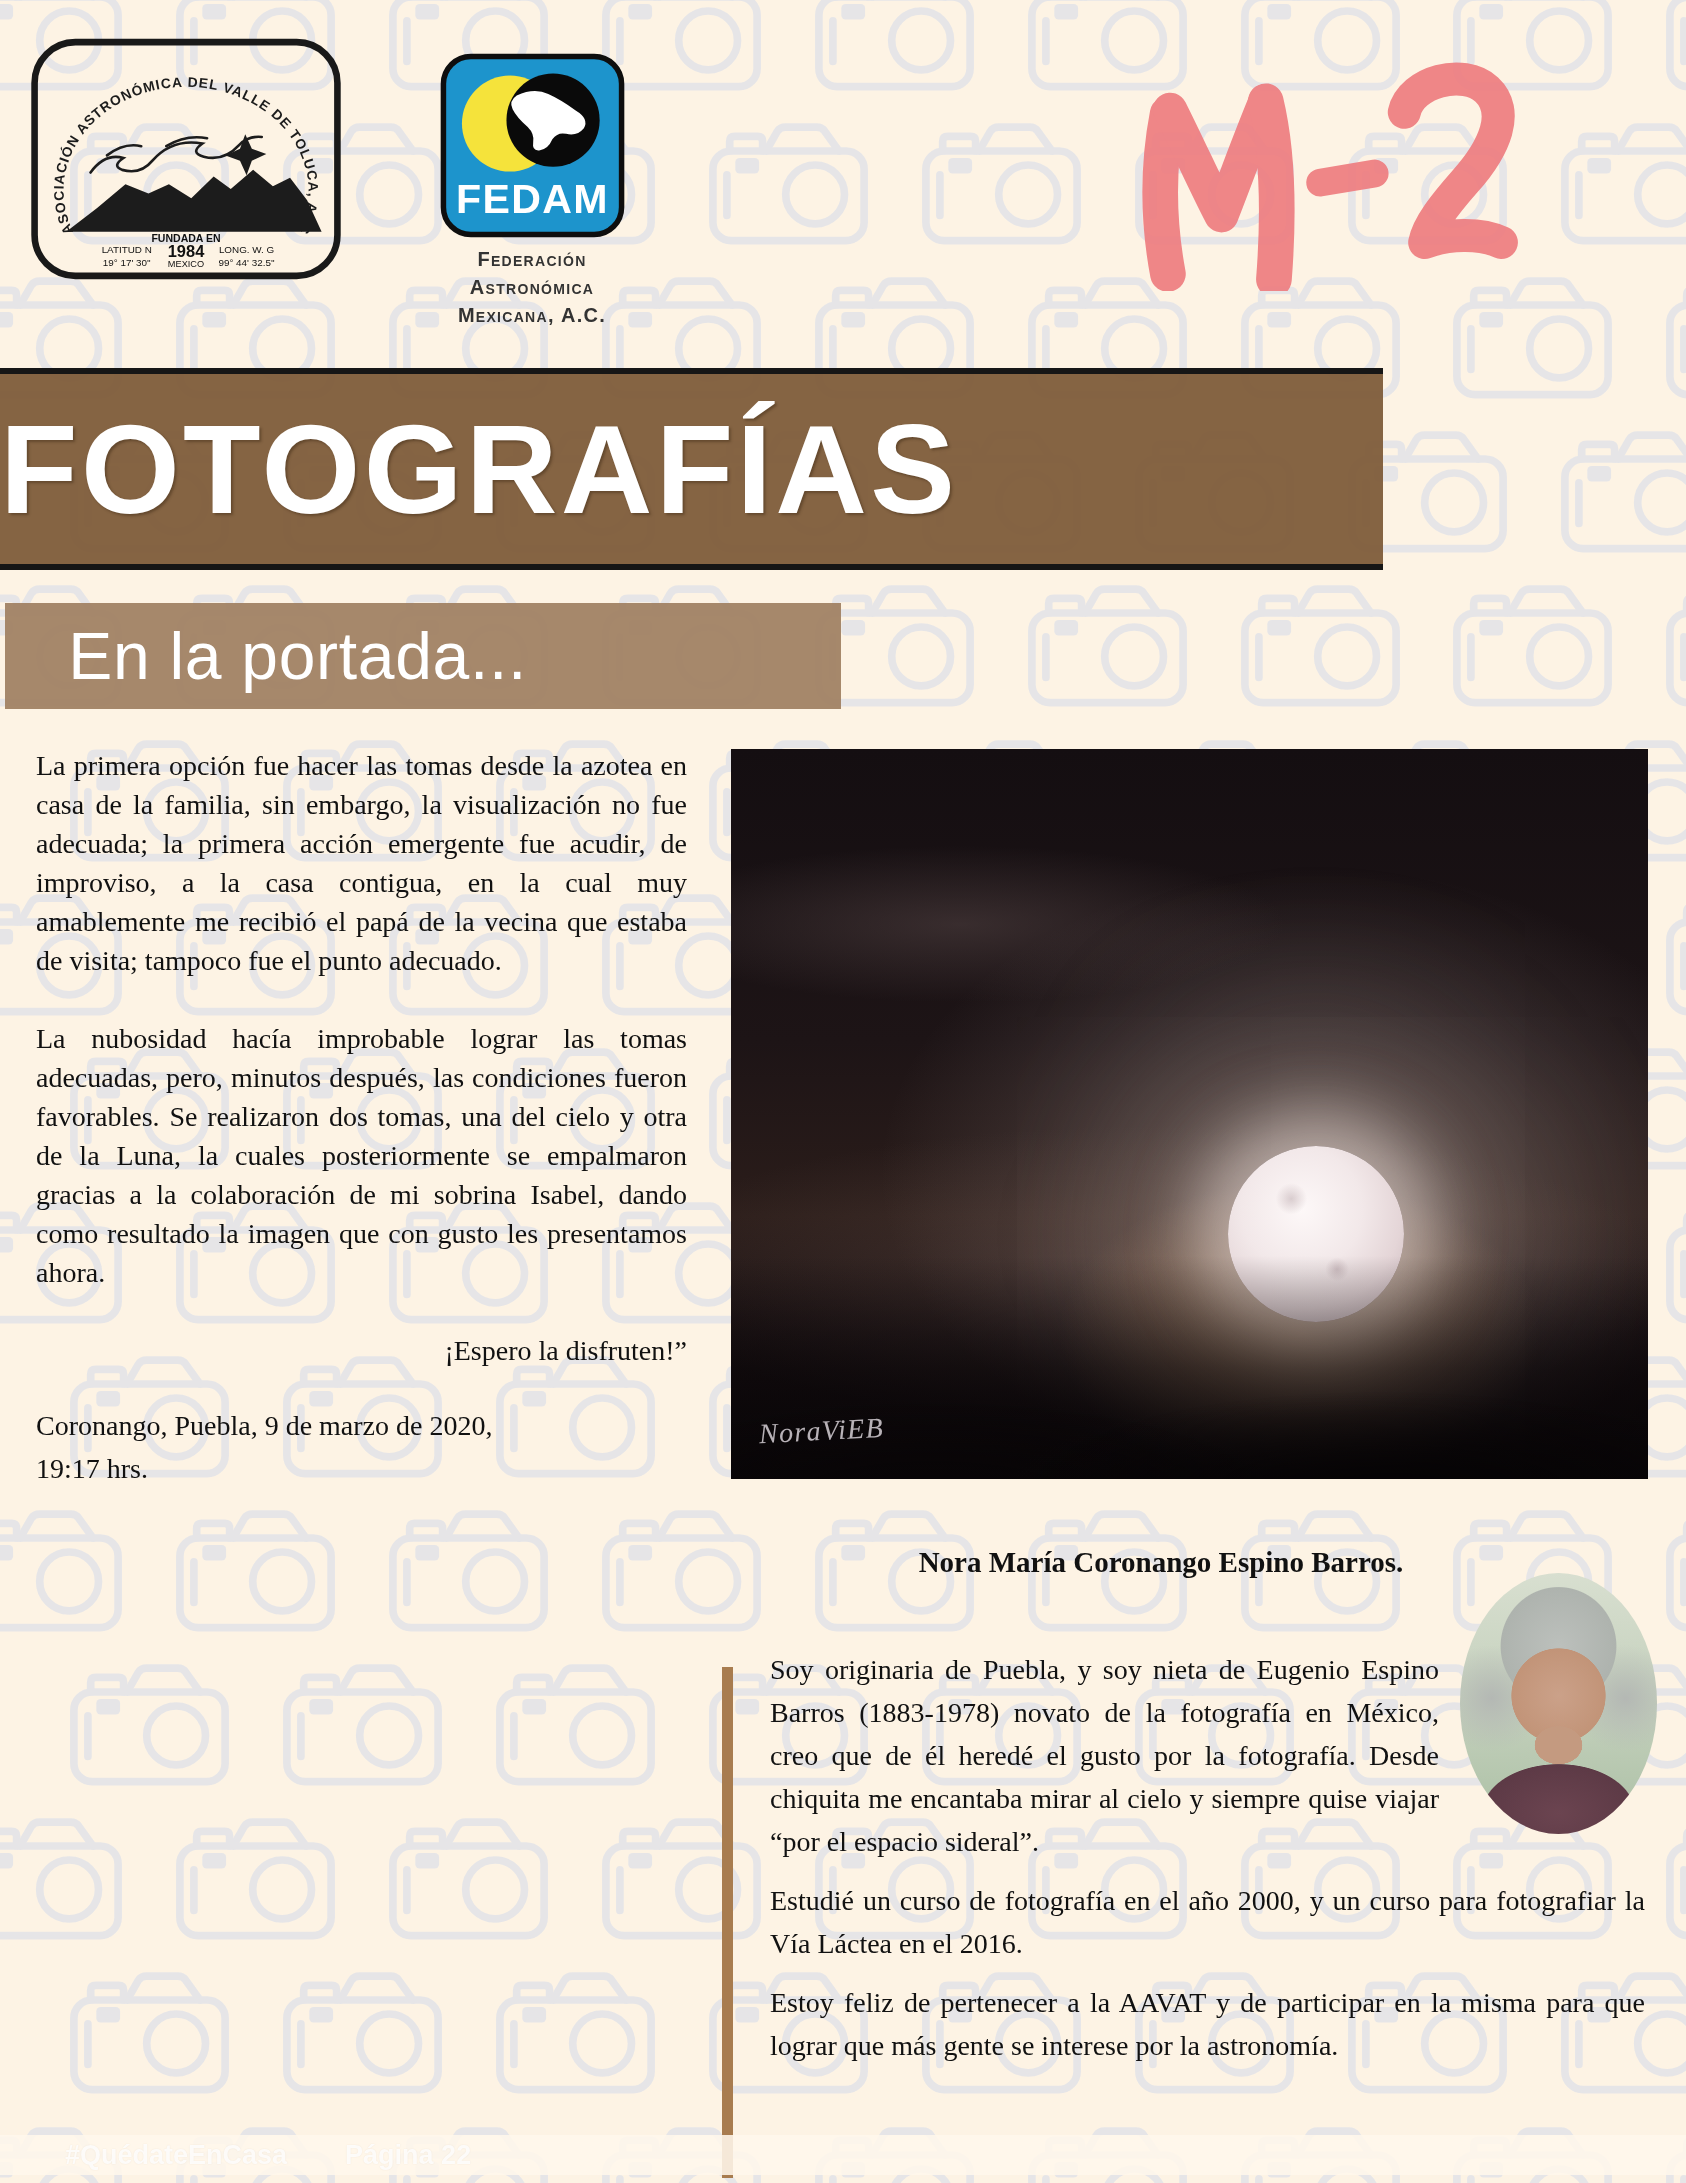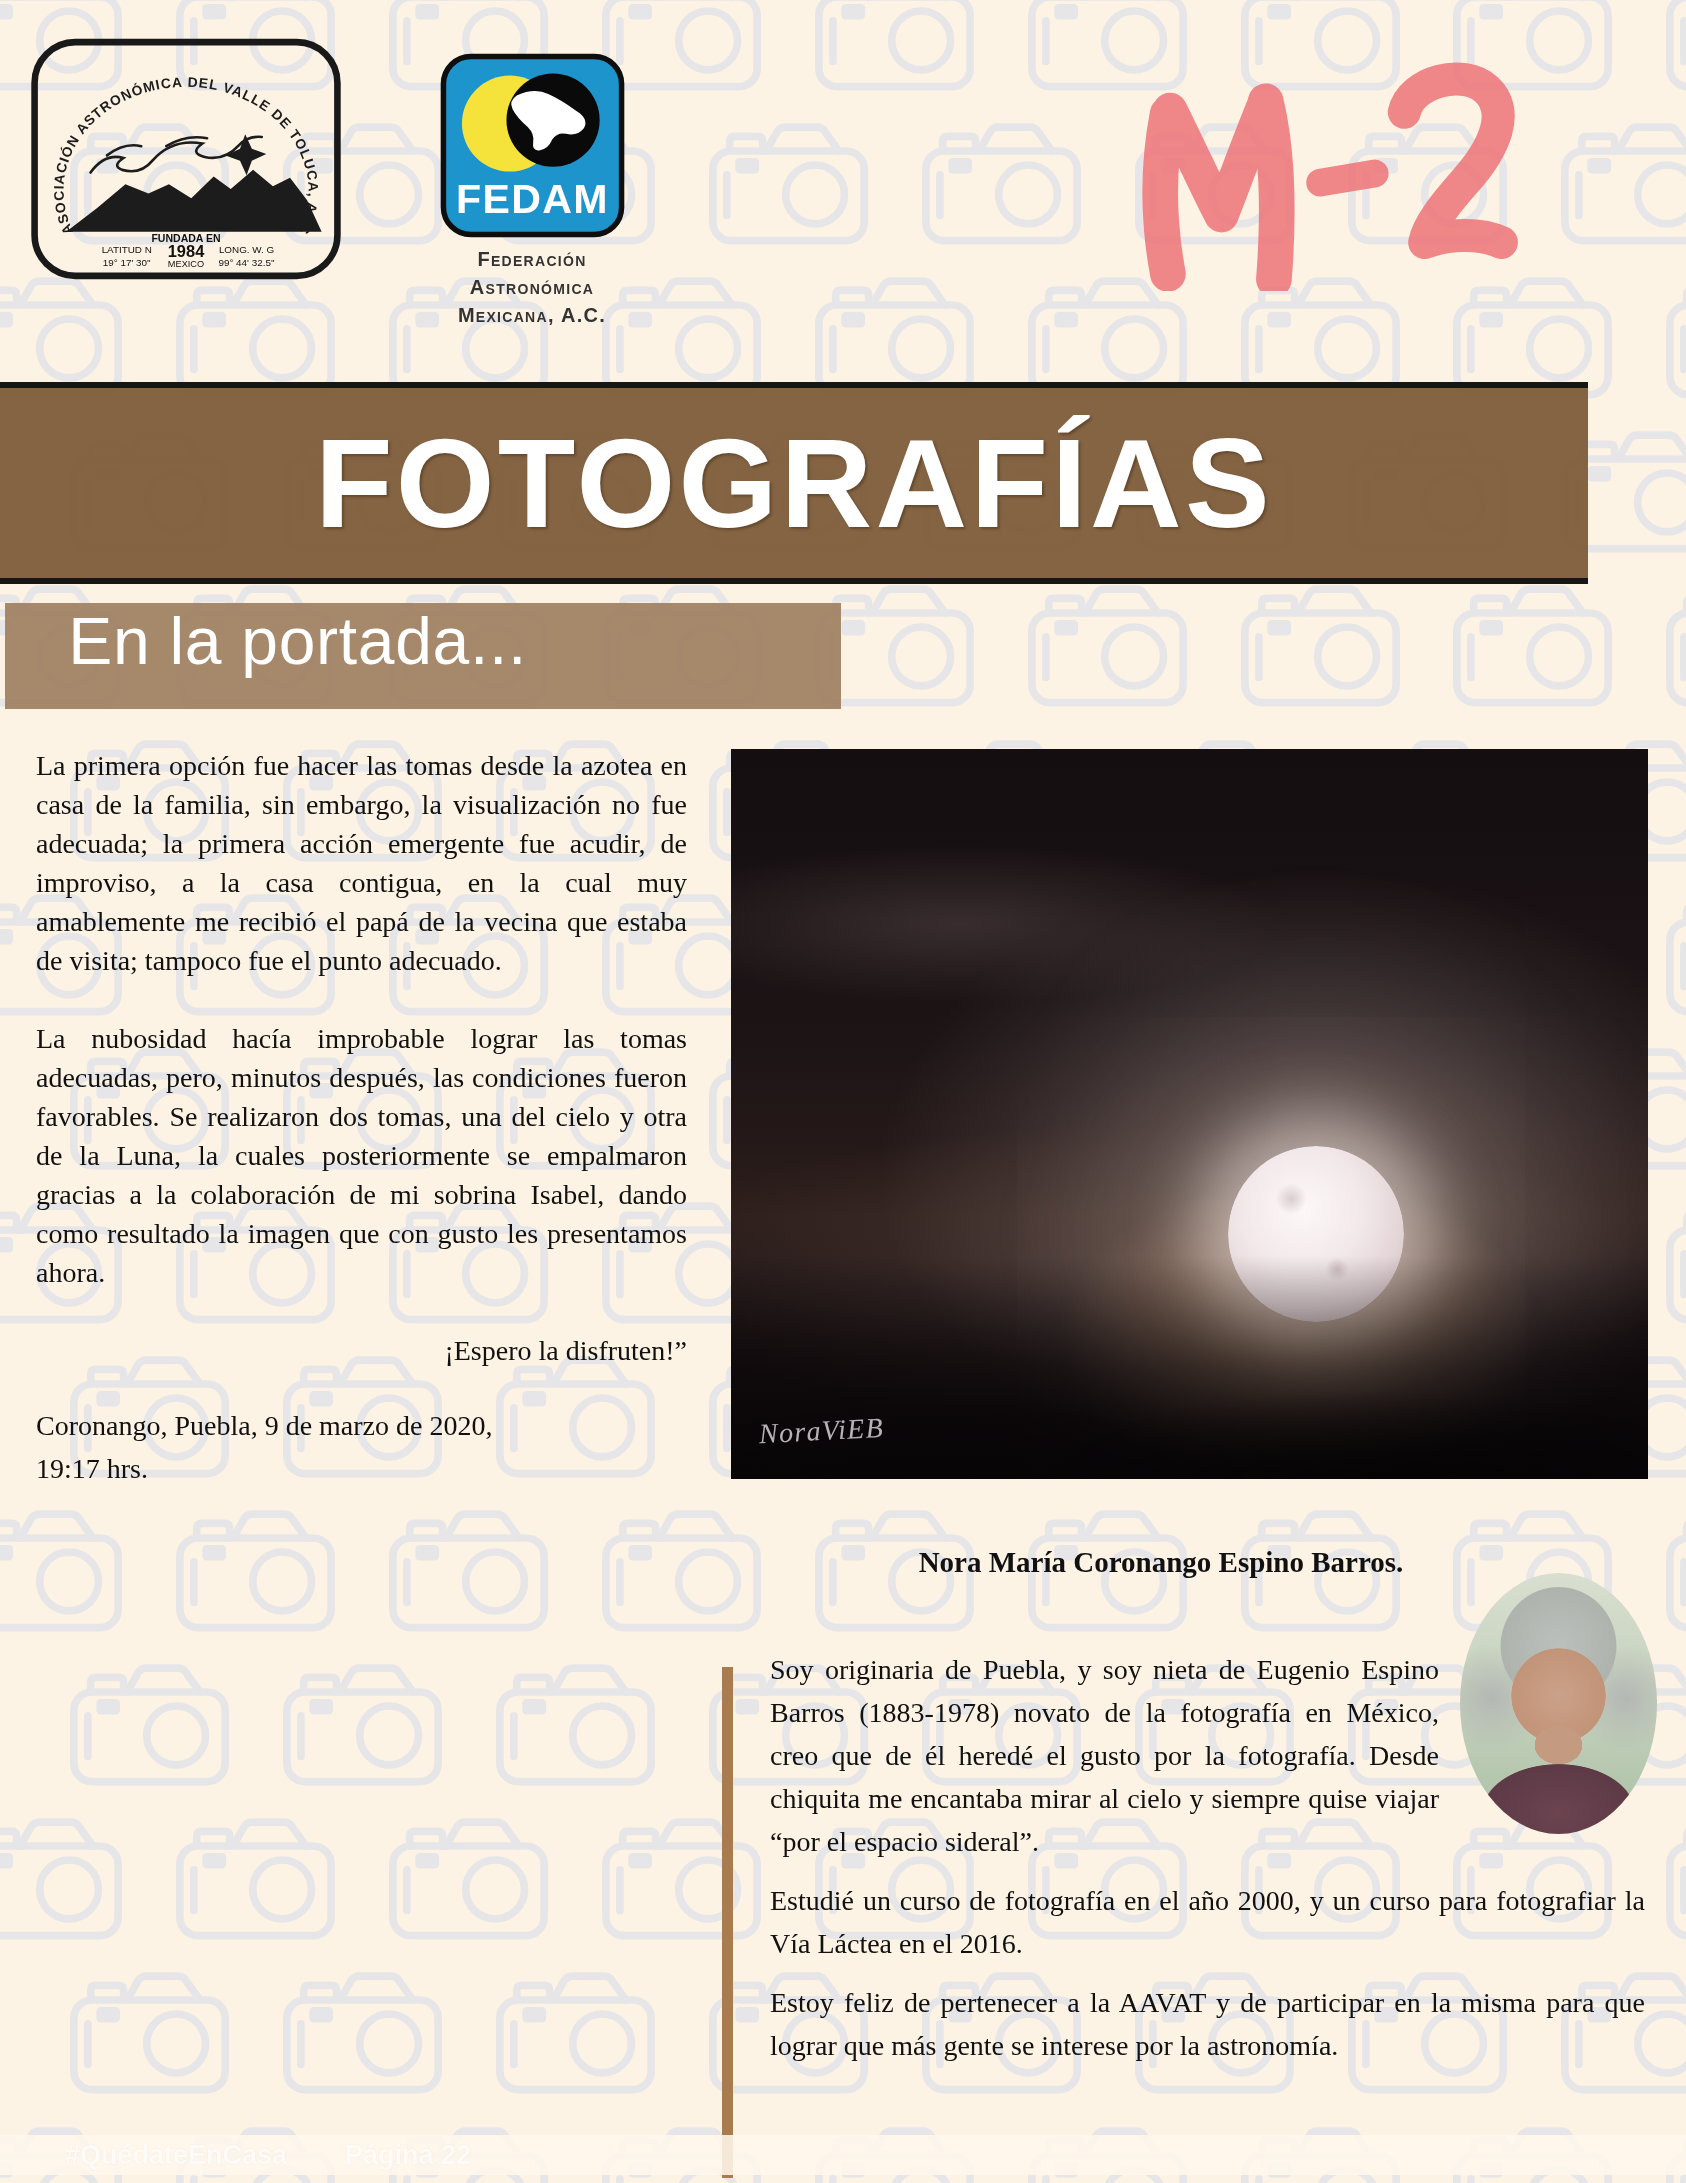--- a/index.html
+++ b/index.html
@@ -12,29 +12,29 @@
 
   
   #aavt-logo{position:absolute;left:28px;top:34px;width:316px;height:250px;z-index:2;}
   #fedam-block{position:absolute;left:433px;top:53px;width:198px;z-index:2;text-align:center;}
   #fedam-badge{width:185px;height:185px;}
   #fedam-name{margin-top:5.3px;font-family:"Liberation Sans",sans-serif;font-variant:small-caps;
     font-weight:bold;font-size:20px;line-height:28px;letter-spacing:1.3px;color:#333;}
   #m2-wrap{position:absolute;left:1118px;top:33px;width:489px;height:258px;z-index:1;}
 
   
-  #title-banner{position:absolute;left:0;top:368px;width:1588px;height:202px;z-index:2;
+  #title-banner{position:absolute;left:0;top:368px;width:1383px;height:202px;z-index:2;
     background:rgba(125,90,56,.94);border-top:6px solid #161616;border-bottom:6px solid #161616;
-    box-sizing:border-box;display:flex;align-items:center;justify-content:center;margin-top:14px;}
+    box-sizing:border-box;display:flex;align-items:center;}
   #title-banner span{font-family:"Liberation Sans",sans-serif;font-weight:bold;font-size:127px;
     letter-spacing:3.3px;color:#fff;text-shadow:2px 2px 2.6px rgba(60,40,20,.45);}
 
   
   #section-banner{position:absolute;left:5.3px;top:603px;width:836px;height:106px;z-index:2;
-    background:rgba(162,131,102,.96);display:flex;}
+    background:rgba(162,131,102,.96);display:flex;align-items:center;}
   #section-banner span{font-family:"Liberation Sans",sans-serif;font-weight:400;font-size:66px;
     color:#fff;padding-left:63px;letter-spacing:0.7px;}
 
   
   #article-col{position:absolute;left:36px;top:746px;width:651px;z-index:2;color:#111;}
   #article-col p{margin:0 0 39px 0;font-size:28px;line-height:39px;text-align:justify;}
   #article-col p.closing{text-align:right;margin-top:8px;margin-bottom:36px;}
   #article-col p.dateline{margin-bottom:4px;text-align:left;}
 
   

